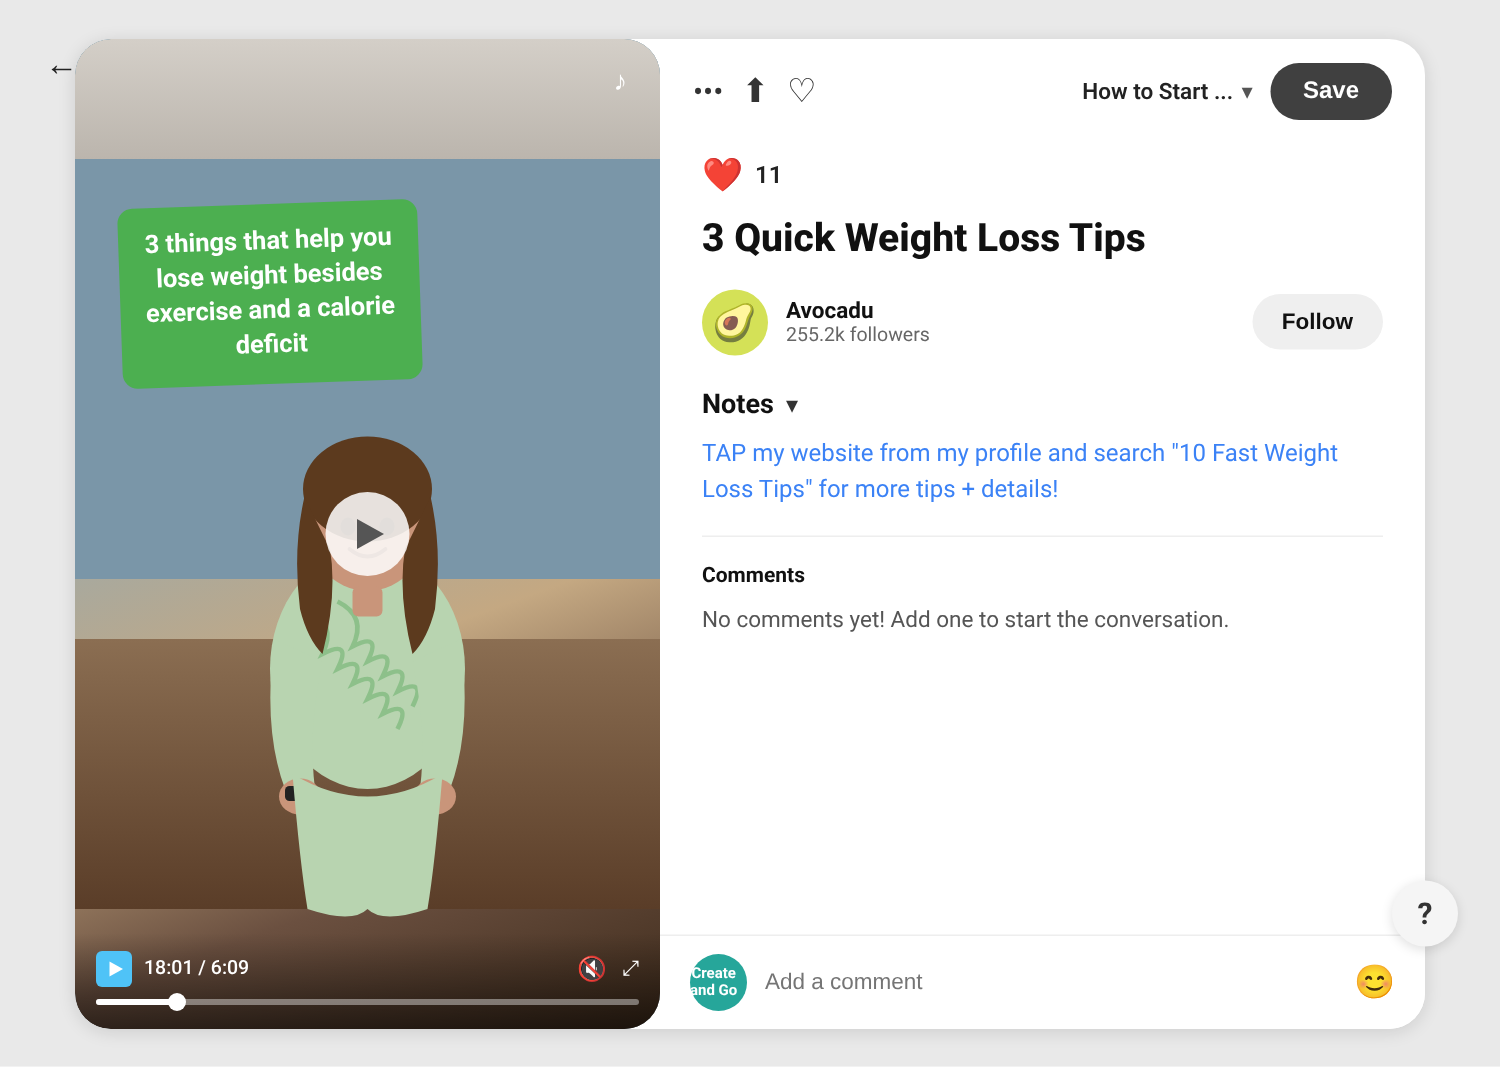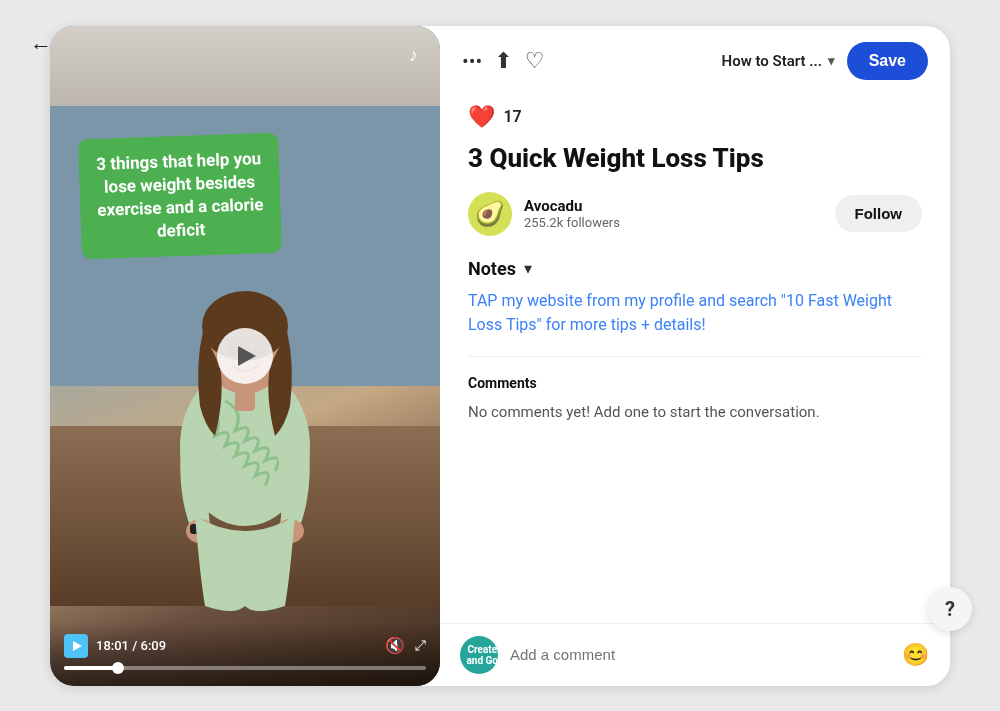--- a/index.html
+++ b/index.html
@@ -209,21 +209,21 @@
       font-weight: 600;
       color: #222;
       cursor: pointer;
       margin-left: auto;
     }
     .chevron-down {
       font-size: 13px;
       color: #555;
     }
     .save-btn {
-      background: #1d4ed8;
+      background: #404040;
       color: #fff;
       border: none;
       border-radius: 24px;
       padding: 10px 22px;
       font-size: 16px;
       font-weight: 700;
       cursor: pointer;
     }
     .content-area {
       padding: 14px 28px;
@@ -354,21 +354,21 @@
       border-top: 1px solid #eee;
       background: #fff;
     }
     .commenter-avatar {
       width: 38px;
       height: 38px;
       border-radius: 50%;
       background: #26a69a;
       display: flex;
       align-items: center;
-      justify-content: flex-end;
+      justify-content: flex-start;
       font-size: 11px;
       color: #fff;
       font-weight: 700;
       flex-shrink: 0;
       line-height: 1.1;
       text-align: center;
     }
     .comment-input {
       flex: 1;
       border: none;
@@ -484,21 +484,21 @@
           <span>How to Start ...</span>
           <span class="chevron-down">▾</span>
         </div>
         <button class="save-btn">Save</button>
       </div>
 
       <div class="content-area">
 
         <div class="like-row">
           <span class="heart-icon">❤️</span>
-          <span class="like-count">17</span>
+          <span class="like-count">11</span>
         </div>
 
         <div class="pin-title">3 Quick Weight Loss Tips</div>
 
         <div class="author-row">
           <div class="avatar">
             <span>🥑</span>
           </div>
           <div class="author-info">
             <div class="author-name">Avocadu</div>

